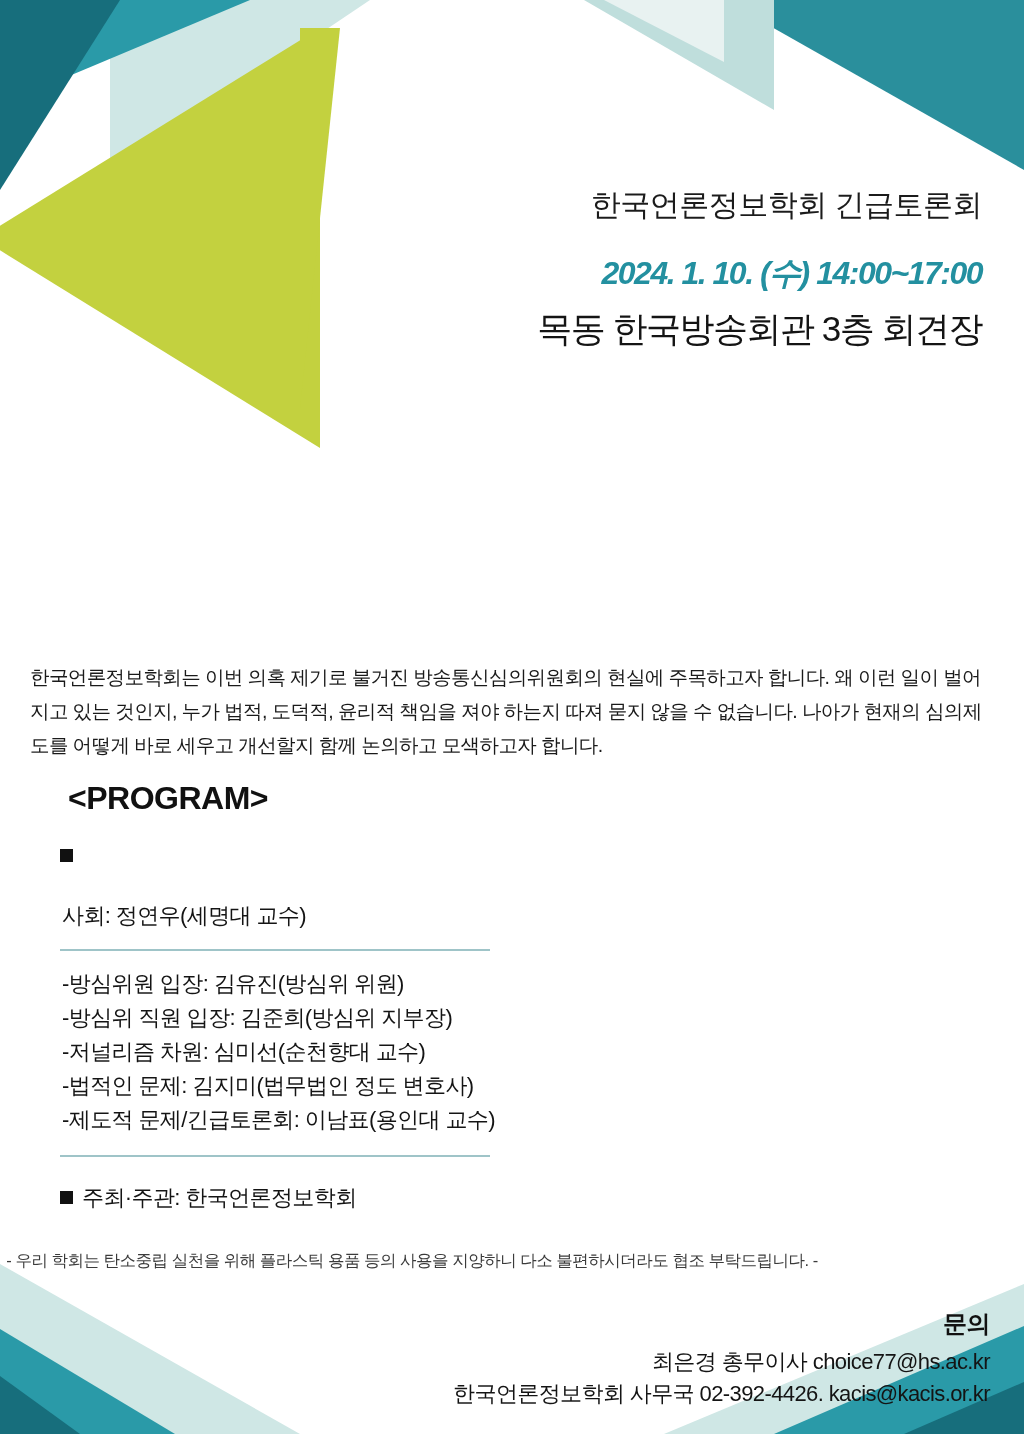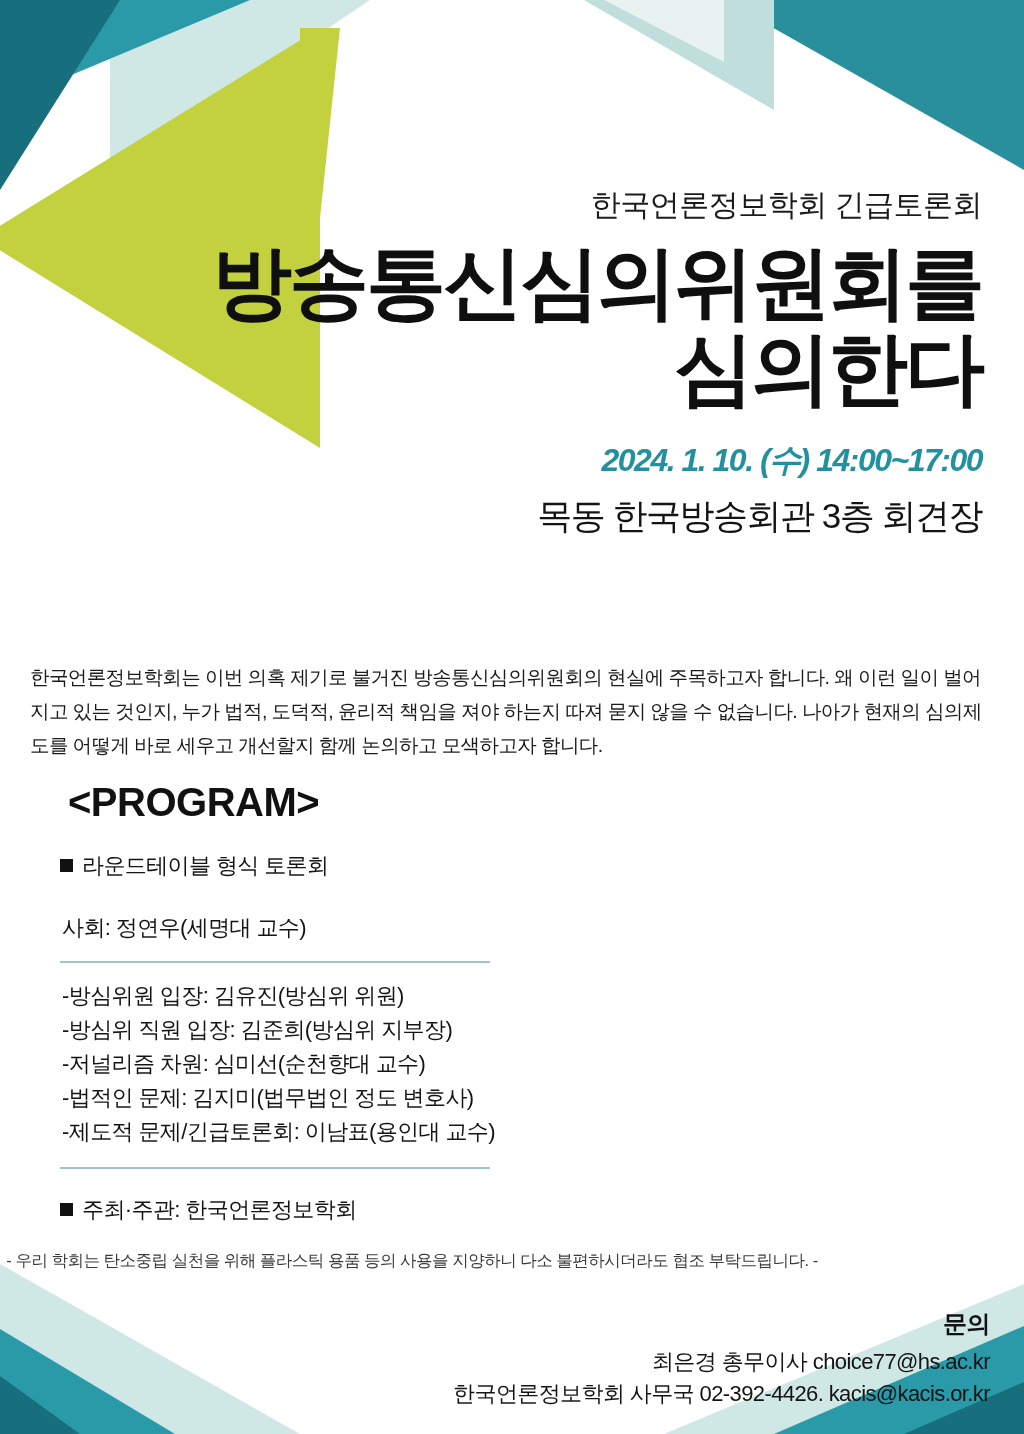--- a/index.html
+++ b/index.html
@@ -164,21 +164,21 @@
 
   
   .program {
     position: absolute;
     top: 780px;
     left: 60px;
     width: 900px;
     z-index: 5;
   }
   .program-title {
-    font-size: 40px;
+    font-size: 32px;
     font-weight: bold;
     color: #111111;
     letter-spacing: -0.5px;
     margin-left: 8px;
   }
   .bullet-line {
     font-size: 22px;
     color: #141414;
     letter-spacing: -0.6px;
     margin-top: 26px;
@@ -268,35 +268,31 @@
 
   <div class="deco deco-bl-pale"></div>
   <div class="deco deco-bl-teal"></div>
   <div class="deco deco-bl-dark"></div>
   <div class="deco deco-br-pale"></div>
   <div class="deco deco-br-teal"></div>
   <div class="deco deco-br-dark"></div>
 
   <div class="header">
     <div class="eyebrow">한국언론정보학회 긴급토론회</div>
-    <div class="title">
-      <div>방송통신심의위원회를</div>
-      <div>심의한다</div>
-    </div>
     <div class="datetime">2024. 1. 10. (수) 14:00~17:00</div>
     <div class="venue">목동 한국방송회관 3층 회견장</div>
   </div>
 
   <p class="intro">한국언론정보학회는 이번 의혹 제기로 불거진 방송통신심의위원회의 현실에 주목하고자 합니다. 왜 이런 일이 벌어지고 있는 것인지, 누가 법적, 도덕적, 윤리적 책임을 져야 하는지 따져 묻지 않을 수 없습니다. 나아가 현재의 심의제도를 어떻게 바로 세우고 개선할지 함께 논의하고 모색하고자 합니다.</p>
 
   <div class="program">
     <div class="program-title">&lt;PROGRAM&gt;</div>
 
     <div class="bullet-line">
-      <span class="bullet-sq"></span><span>라운드테이블 형식 토론회</span>
+      <span class="bullet-sq"></span>
     </div>
 
     <div class="moderator">사회: 정연우(세명대 교수)</div>
 
     <div class="rule"></div>
 
     <div class="speaker">
       <div>-방심위원 입장: 김유진(방심위 위원)</div>
       <div>-방심위 직원 입장: 김준희(방심위 지부장)</div>
       <div>-저널리즘 차원: 심미선(순천향대 교수)</div>

